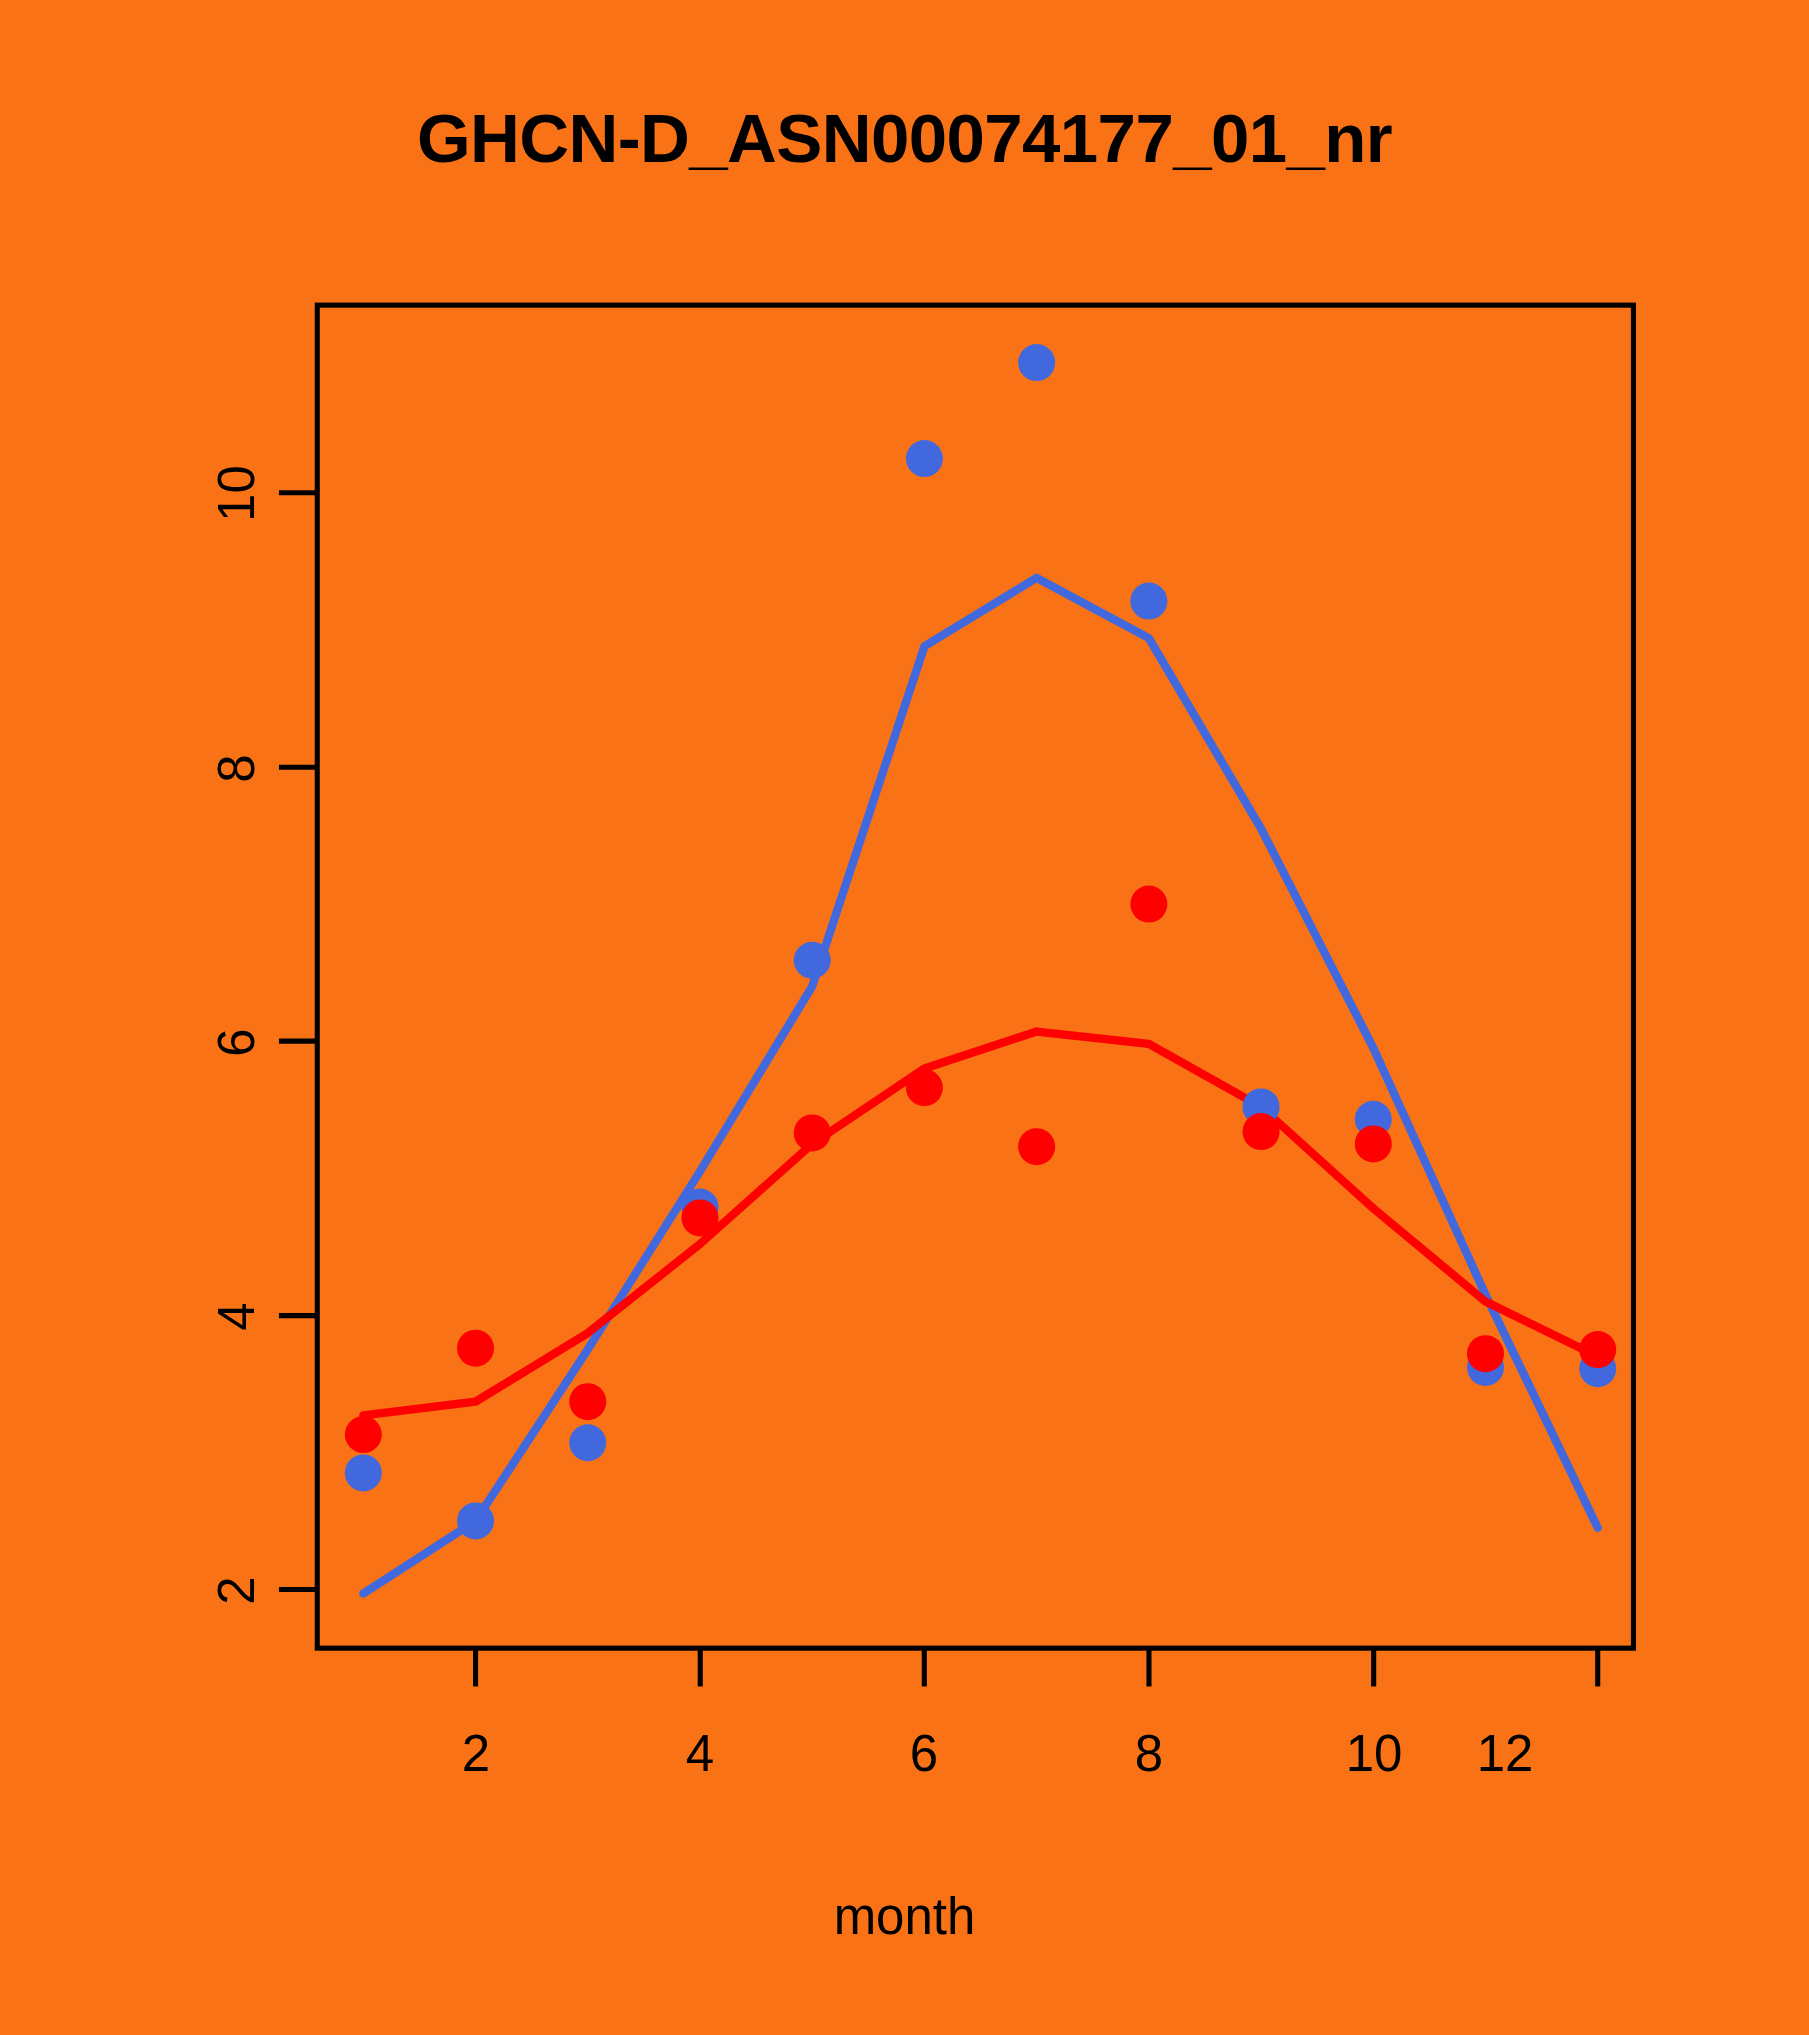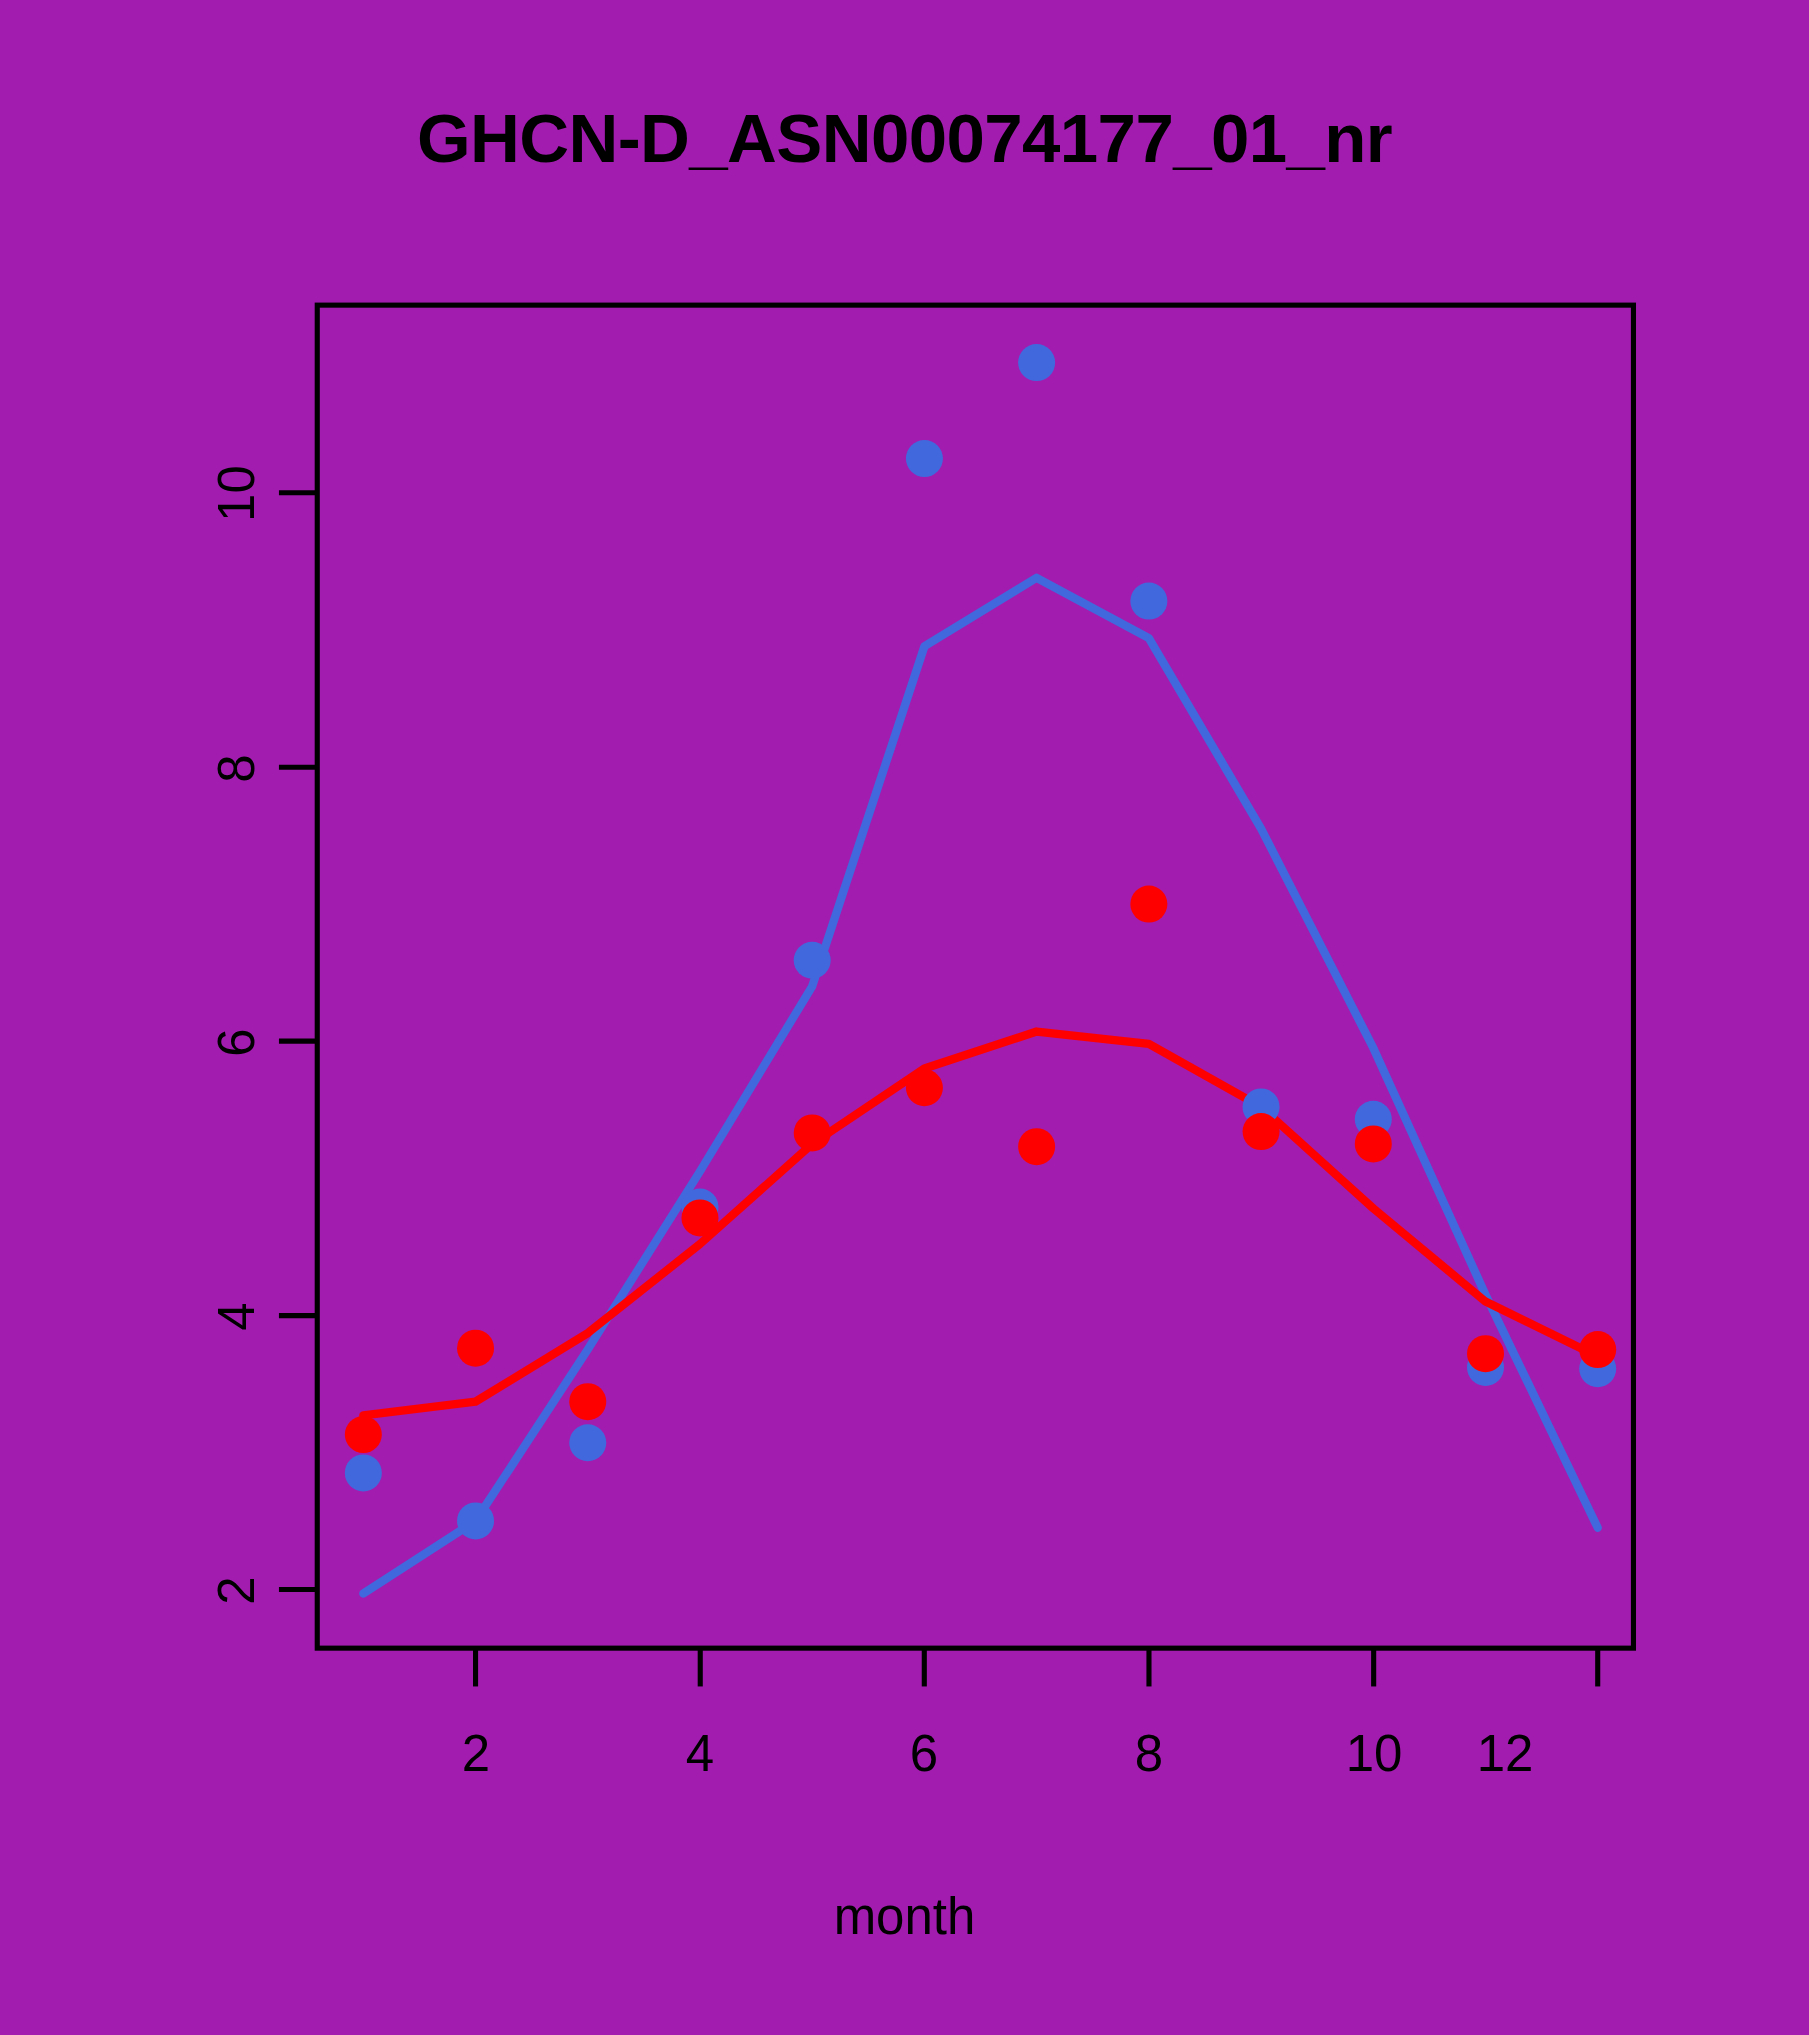--- a/index.html
+++ b/index.html
@@ -10,21 +10,21 @@
   body {
     width: 1809px;
     height: 2035px;
     font-family: "Liberation Sans", sans-serif;
     overflow: hidden;
   }
   #plot-root {
     position: relative;
     width: 1809px;
     height: 2035px;
-    background: #a21caf;
+    background: #f97316;
   }
   #chart-title {
     position: absolute;
     left: 0;
     top: 99px;
     width: 1809px;
     text-align: center;
     font-family: "Liberation Sans", sans-serif;
     font-weight: bold;
     font-size: 69px;

